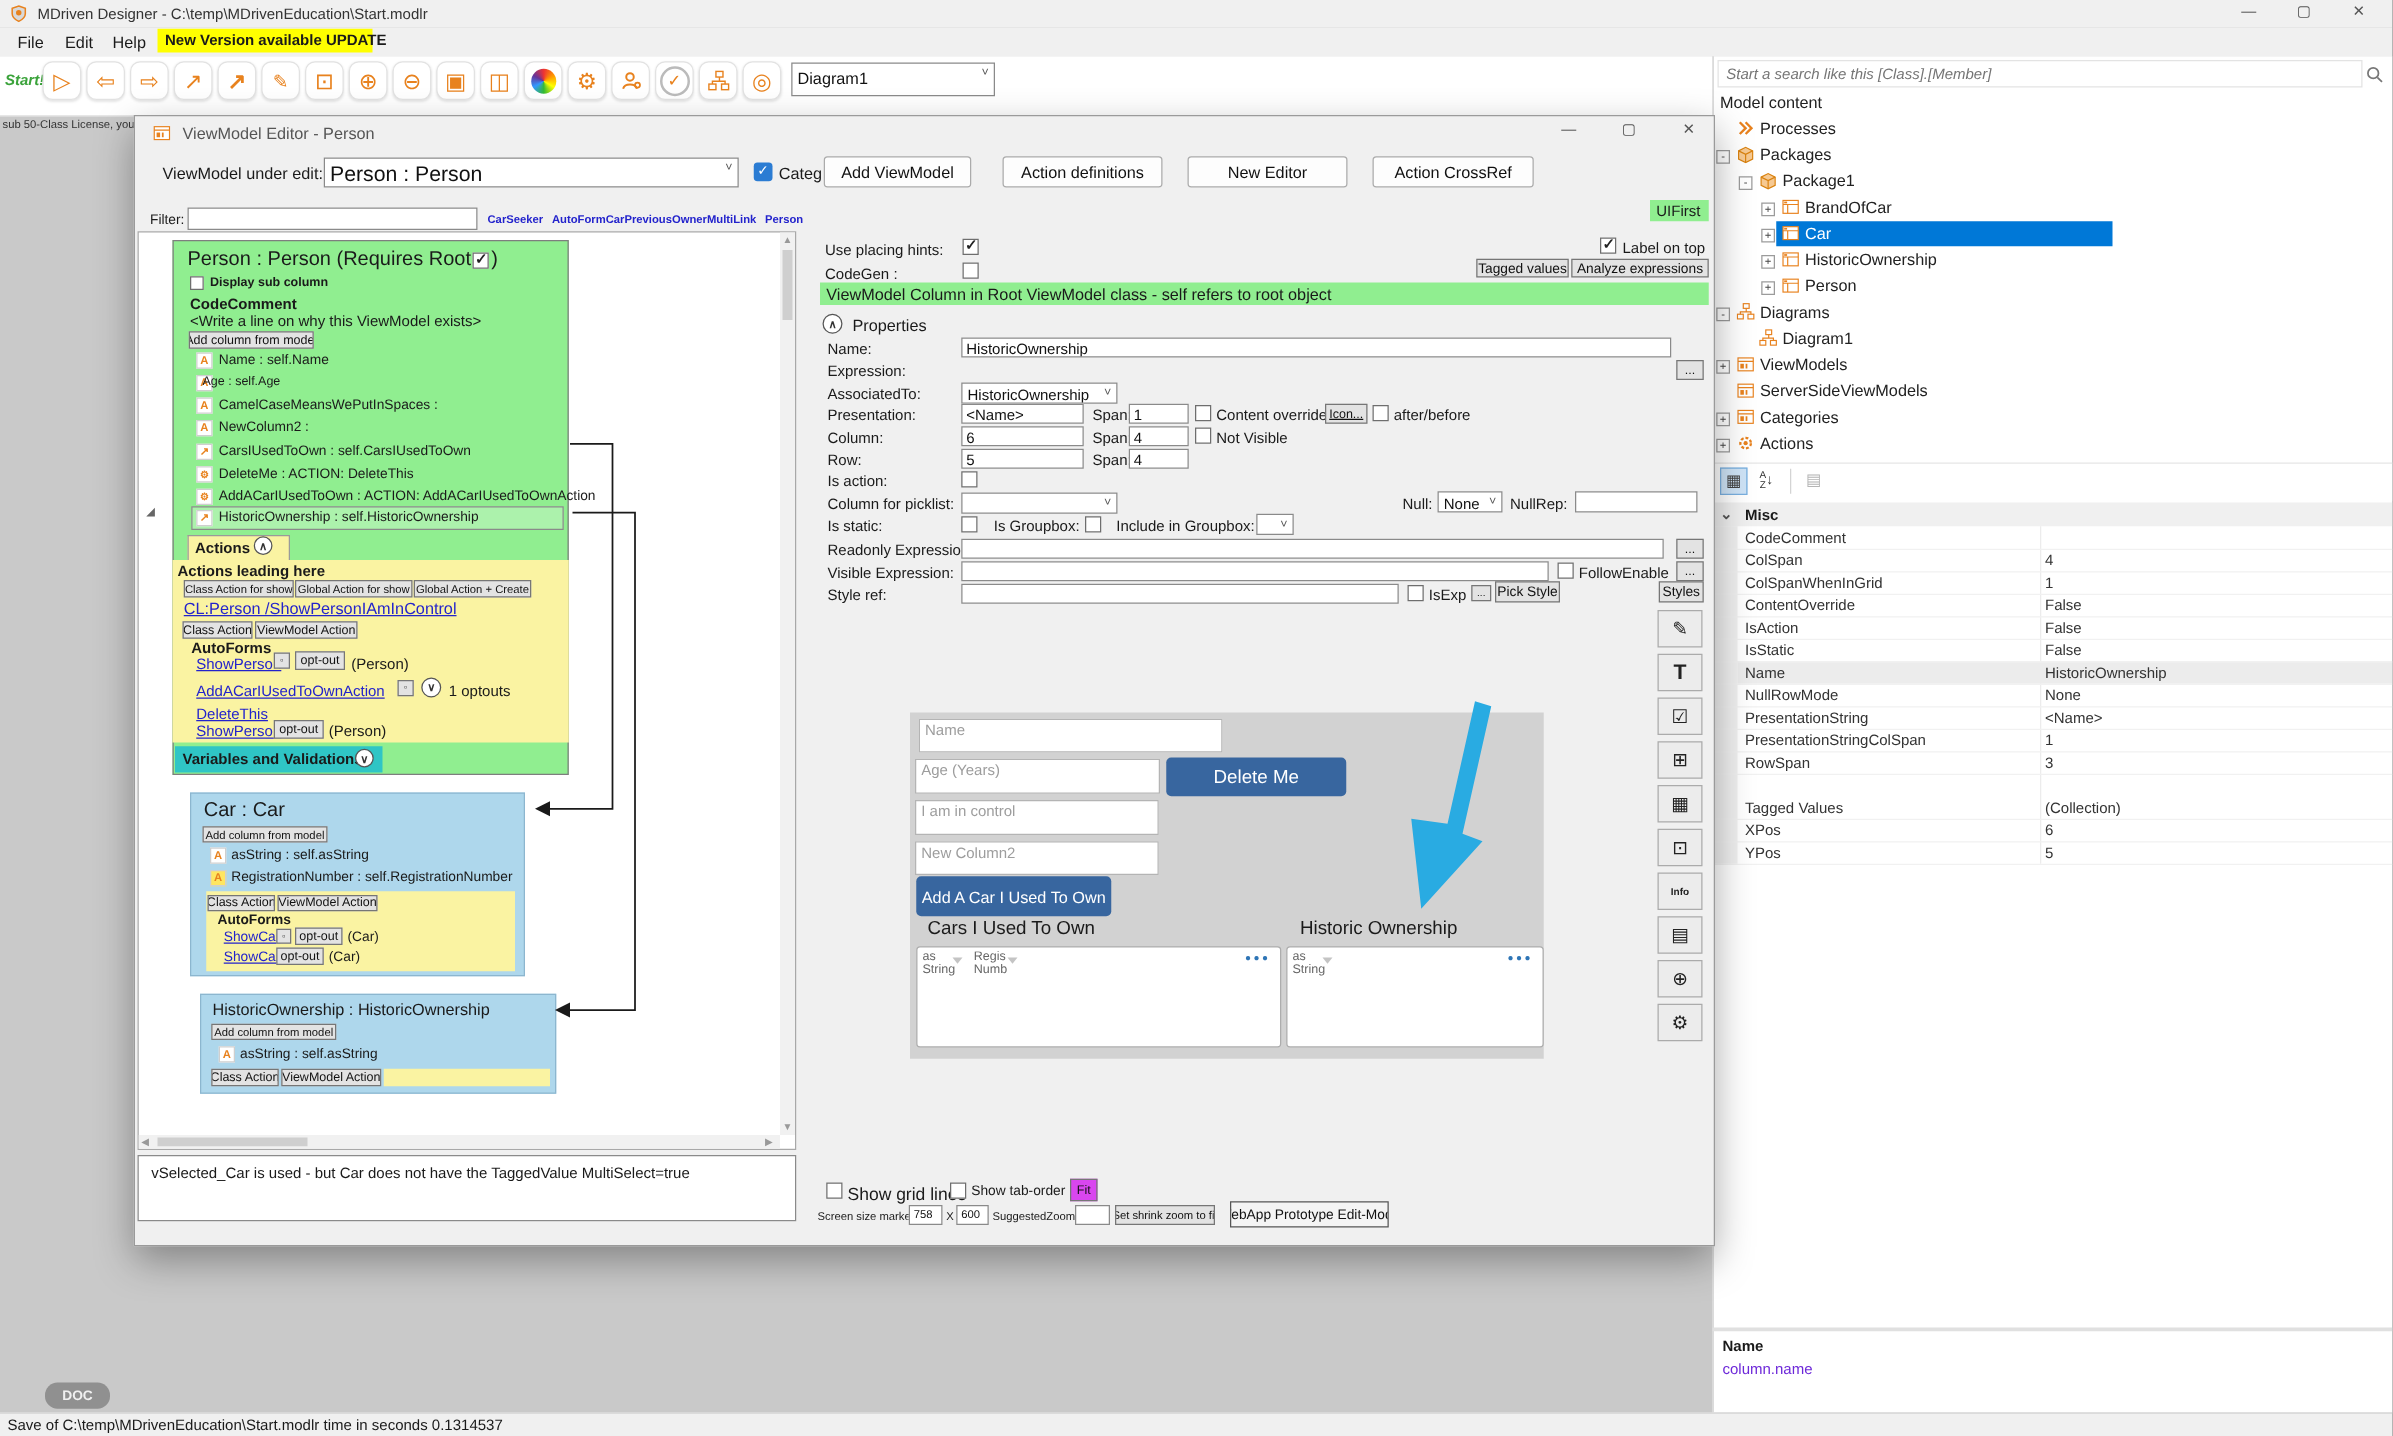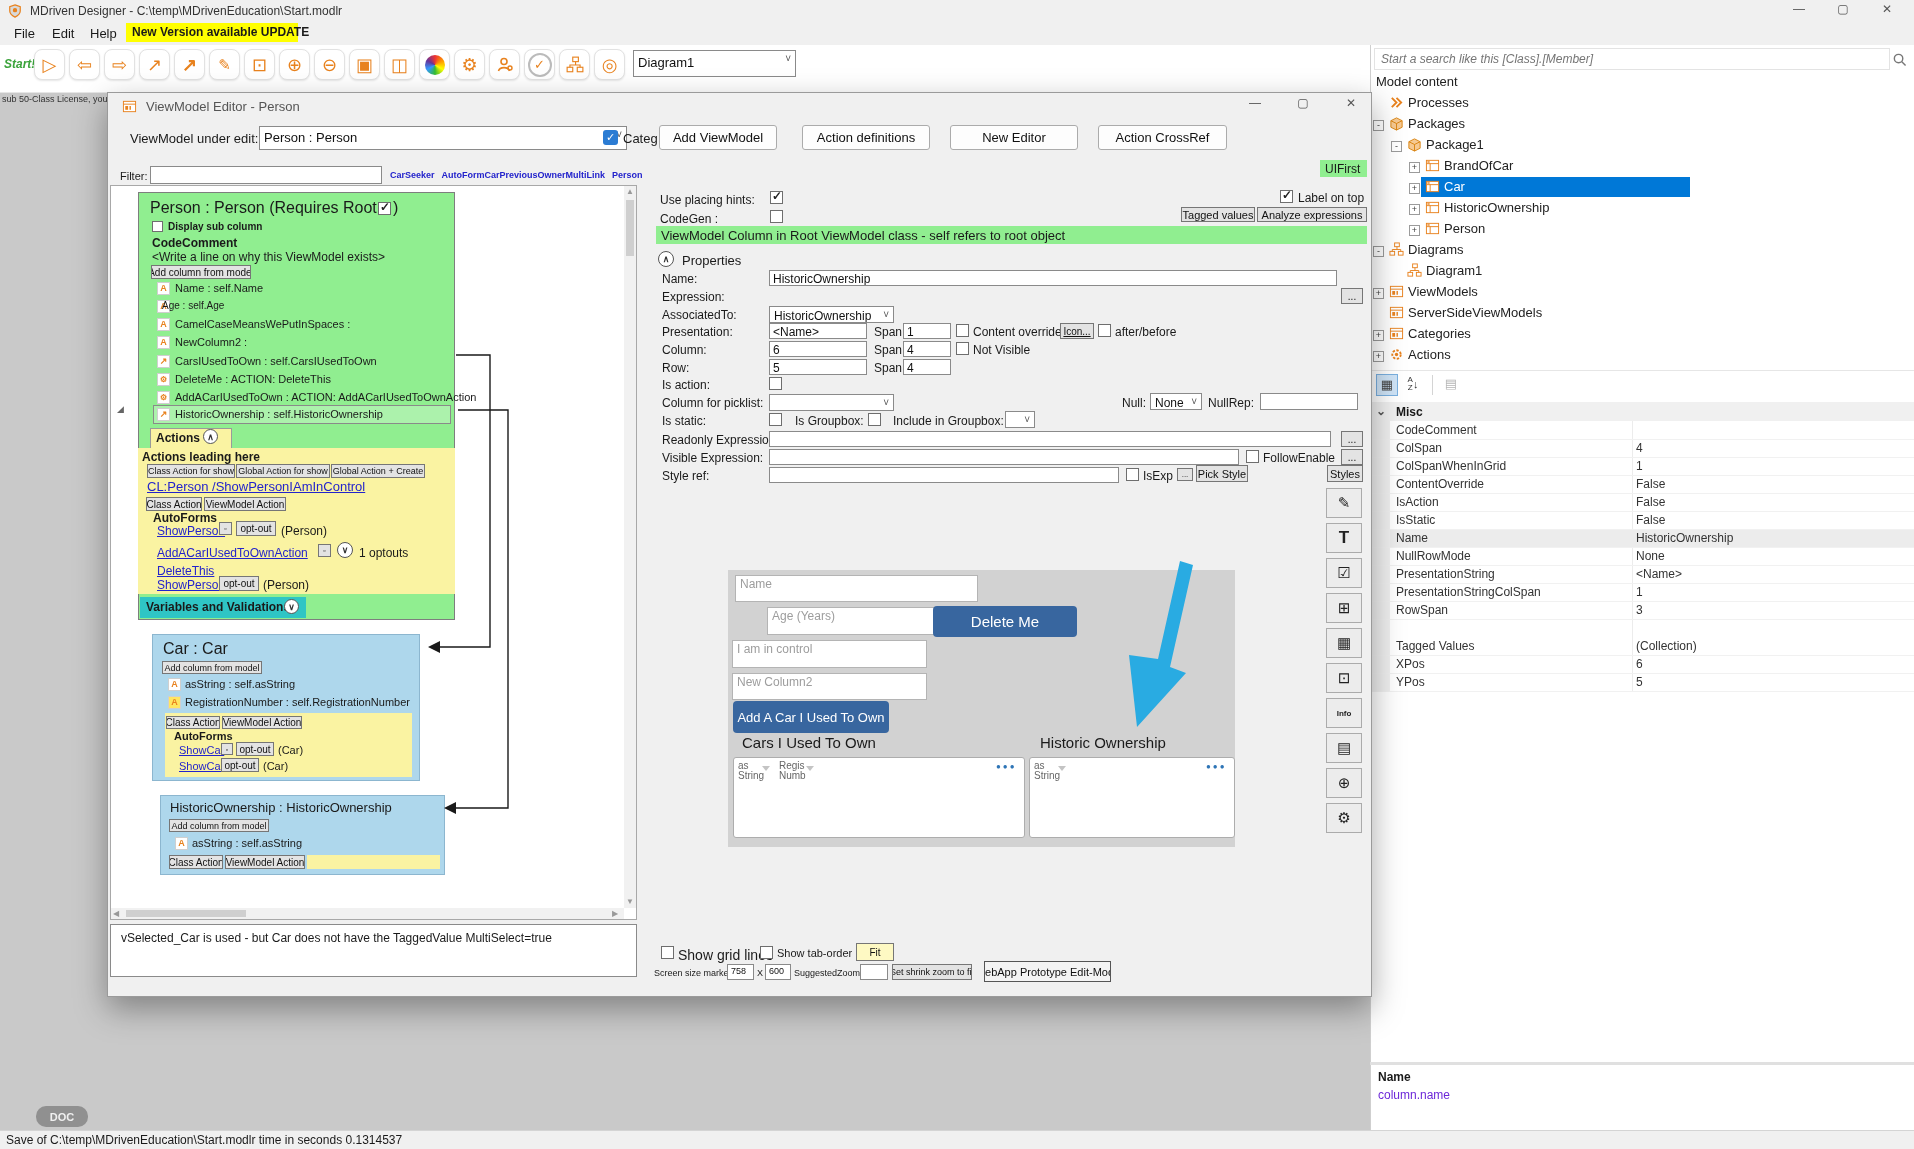--- a/index.html
+++ b/index.html
@@ -324,21 +324,21 @@
   <div class="abs" style="left:107px;top:92px;width:1263px;height:903px;background:#f0f0f0;border:1px solid #9a9a9a;box-shadow:0 12px 30px rgba(0,0,0,.35)"></div>
   <svg class="abs" style="left:122px;top:99px" width="15" height="15">
       <use href="#i-vm"></use>
     </svg>
   <div class="lbl" style="left:146px;top:99px;font-size:13px;color:#555">ViewModel Editor - Person</div>
   <div class="wc" style="left:1238px;top:96px">—</div>
   <div class="wc" style="left:1286px;top:96px">▢</div>
   <div class="wc" style="left:1334px;top:96px">✕</div>
 
   <div class="lbl" style="left:130px;top:131px;font-size:13px">ViewModel under edit:</div>
-  <div class="ddl" style="left:259px;top:126px;width:368px;height:24px;font-size:13px;padding-top:3px"><span>Person : Person</span></div>
+  <div class="ddl" style="left:259px;top:126px;width:332px;height:24px;font-size:17px;padding-top:3px"><span>Person : Person</span></div>
   <div class="abs" style="left:603px;top:130px;width:15px;height:15px;background:#2b7cd3;border-radius:3px;color:#fff;font-size:11px;text-align:center;line-height:15px">✓</div>
   <div class="lbl" style="left:623px;top:131px;font-size:13px">Categ</div>
   <div class="wbtn" style="left:659px;top:125px;width:118px;height:25px">Add ViewModel</div>
   <div class="wbtn" style="left:802px;top:125px;width:128px;height:25px">Action definitions</div>
   <div class="wbtn" style="left:950px;top:125px;width:128px;height:25px">New Editor</div>
   <div class="wbtn" style="left:1098px;top:125px;width:129px;height:25px">Action CrossRef</div>
 
   <div class="abs" style="left:1320px;top:160px;width:47px;height:17px;background:#90EE90"></div>
   <div class="lbl" style="left:1325px;top:162px">UIFirst</div>
 
@@ -529,21 +529,21 @@
   <div class="sic" style="top:593px">⊞</div>
   <div class="sic" style="top:628px">▦</div>
   <div class="sic" style="top:663px">⊡</div>
   <div class="sic" style="top:698px;font-size:8px;font-weight:bold">Info</div>
   <div class="sic" style="top:733px">▤</div>
   <div class="sic" style="top:768px">⊕</div>
   <div class="sic" style="top:803px">⚙</div>
 
   <div class="abs" style="left:728px;top:570px;width:507px;height:277px;background:#d2d2d2"></div>
   <input class="pin" style="left: 735px; top: 575px; width: 243px; height: 27px;" placeholder="Name">
-  <input class="pin" style="left: 732px; top: 607px; width: 196px; height: 28px; margin-left: 35px;" placeholder="Age (Years)">
+  <input class="pin" style="left: 732px; top: 607px; width: 196px; height: 28px;" placeholder="Age (Years)">
   <div class="bbtn" style="left:933px;top:606px;width:144px;height:31px;font-size:15px">Delete Me</div>
   <input class="pin" style="left: 732px; top: 640px; width: 195px; height: 28px;" placeholder="I am in control">
   <input class="pin" style="left: 732px; top: 673px; width: 195px; height: 27px;" placeholder="New Column2">
   <div class="bbtn" style="left:733px;top:701px;width:156px;height:32px;font-size:13px">Add A Car I Used To Own</div>
   <div class="lbl" style="left:742px;top:734px;font-size:15px">Cars I Used To Own</div>
   <div class="abs" style="left:733px;top:757px;width:292px;height:81px;background:#fff;border:1px solid #adadad;border-radius:3px;box-sizing:border-box"></div>
   <div class="gh" style="left:738px;top:761px;width:28px">as String</div>
   <span class="fun" style="left:762px;top:766px"></span>
   <div class="gh" style="left:779px;top:761px;width:32px">Regis Numb</div>
   <span class="fun" style="left:806px;top:766px"></span>
@@ -558,21 +558,21 @@
     <polygon points="60,6 73,10 50,112 66,118 17,172 9,100 38,104" fill="#29ABE2"></polygon>
   </svg>
 
   <div class="abs" style="left:110px;top:924px;width:527px;height:53px;background:#fff;border:1px solid #8a8a8a;box-sizing:border-box"></div>
   <div class="lbl" style="left:121px;top:931px">vSelected_Car is used - but Car does not have the TaggedValue MultiSelect=true</div>
 
   <span class="cb" style="left:661px;top:946px"></span>
   <div class="lbl" style="left:678px;top:947px;font-size:14px">Show grid lines</div>
   <span class="cb" style="left:760px;top:946px"></span>
   <div class="lbl" style="left:777px;top:947px;font-size:11px">Show tab-order</div>
-  <div class="sbtn" style="left:856px;top:943px;width:38px;height:18px;background:#fef9c3">Fit</div>
+  <div class="sbtn" style="left:856px;top:943px;width:22px;height:18px;background:#d946ef">Fit</div>
   <div class="lbl" style="left:654px;top:968px;font-size:9px">Screen size marker</div>
   <div class="tb" style="left:727px;top:964px;width:27px;height:16px;font-size:9px">758</div>
   <div class="lbl" style="left:757px;top:968px;font-size:9px">X</div>
   <div class="tb" style="left:765px;top:964px;width:26px;height:16px;font-size:9px">600</div>
   <div class="lbl" style="left:794px;top:968px;font-size:9px">SuggestedZoom</div>
   <div class="tb" style="left:860px;top:964px;width:28px;height:16px"></div>
   <div class="sbtn" style="left:892px;top:964px;width:80px;height:16px;font-size:9px">Set shrink zoom to fit</div>
   <div class="sbtn" style="left:984px;top:961px;width:127px;height:21px;font-size:11px;background:#f4f4f4;border-color:#555">WebApp Prototype Edit-Mode</div>
 
   <div class="abs" style="left:36px;top:1106px;width:52px;height:21px;background:#909090;border-radius:10px;color:#f0f0f0;font-size:11px;font-weight:bold;display:flex;align-items:center;justify-content:center">DOC</div>

